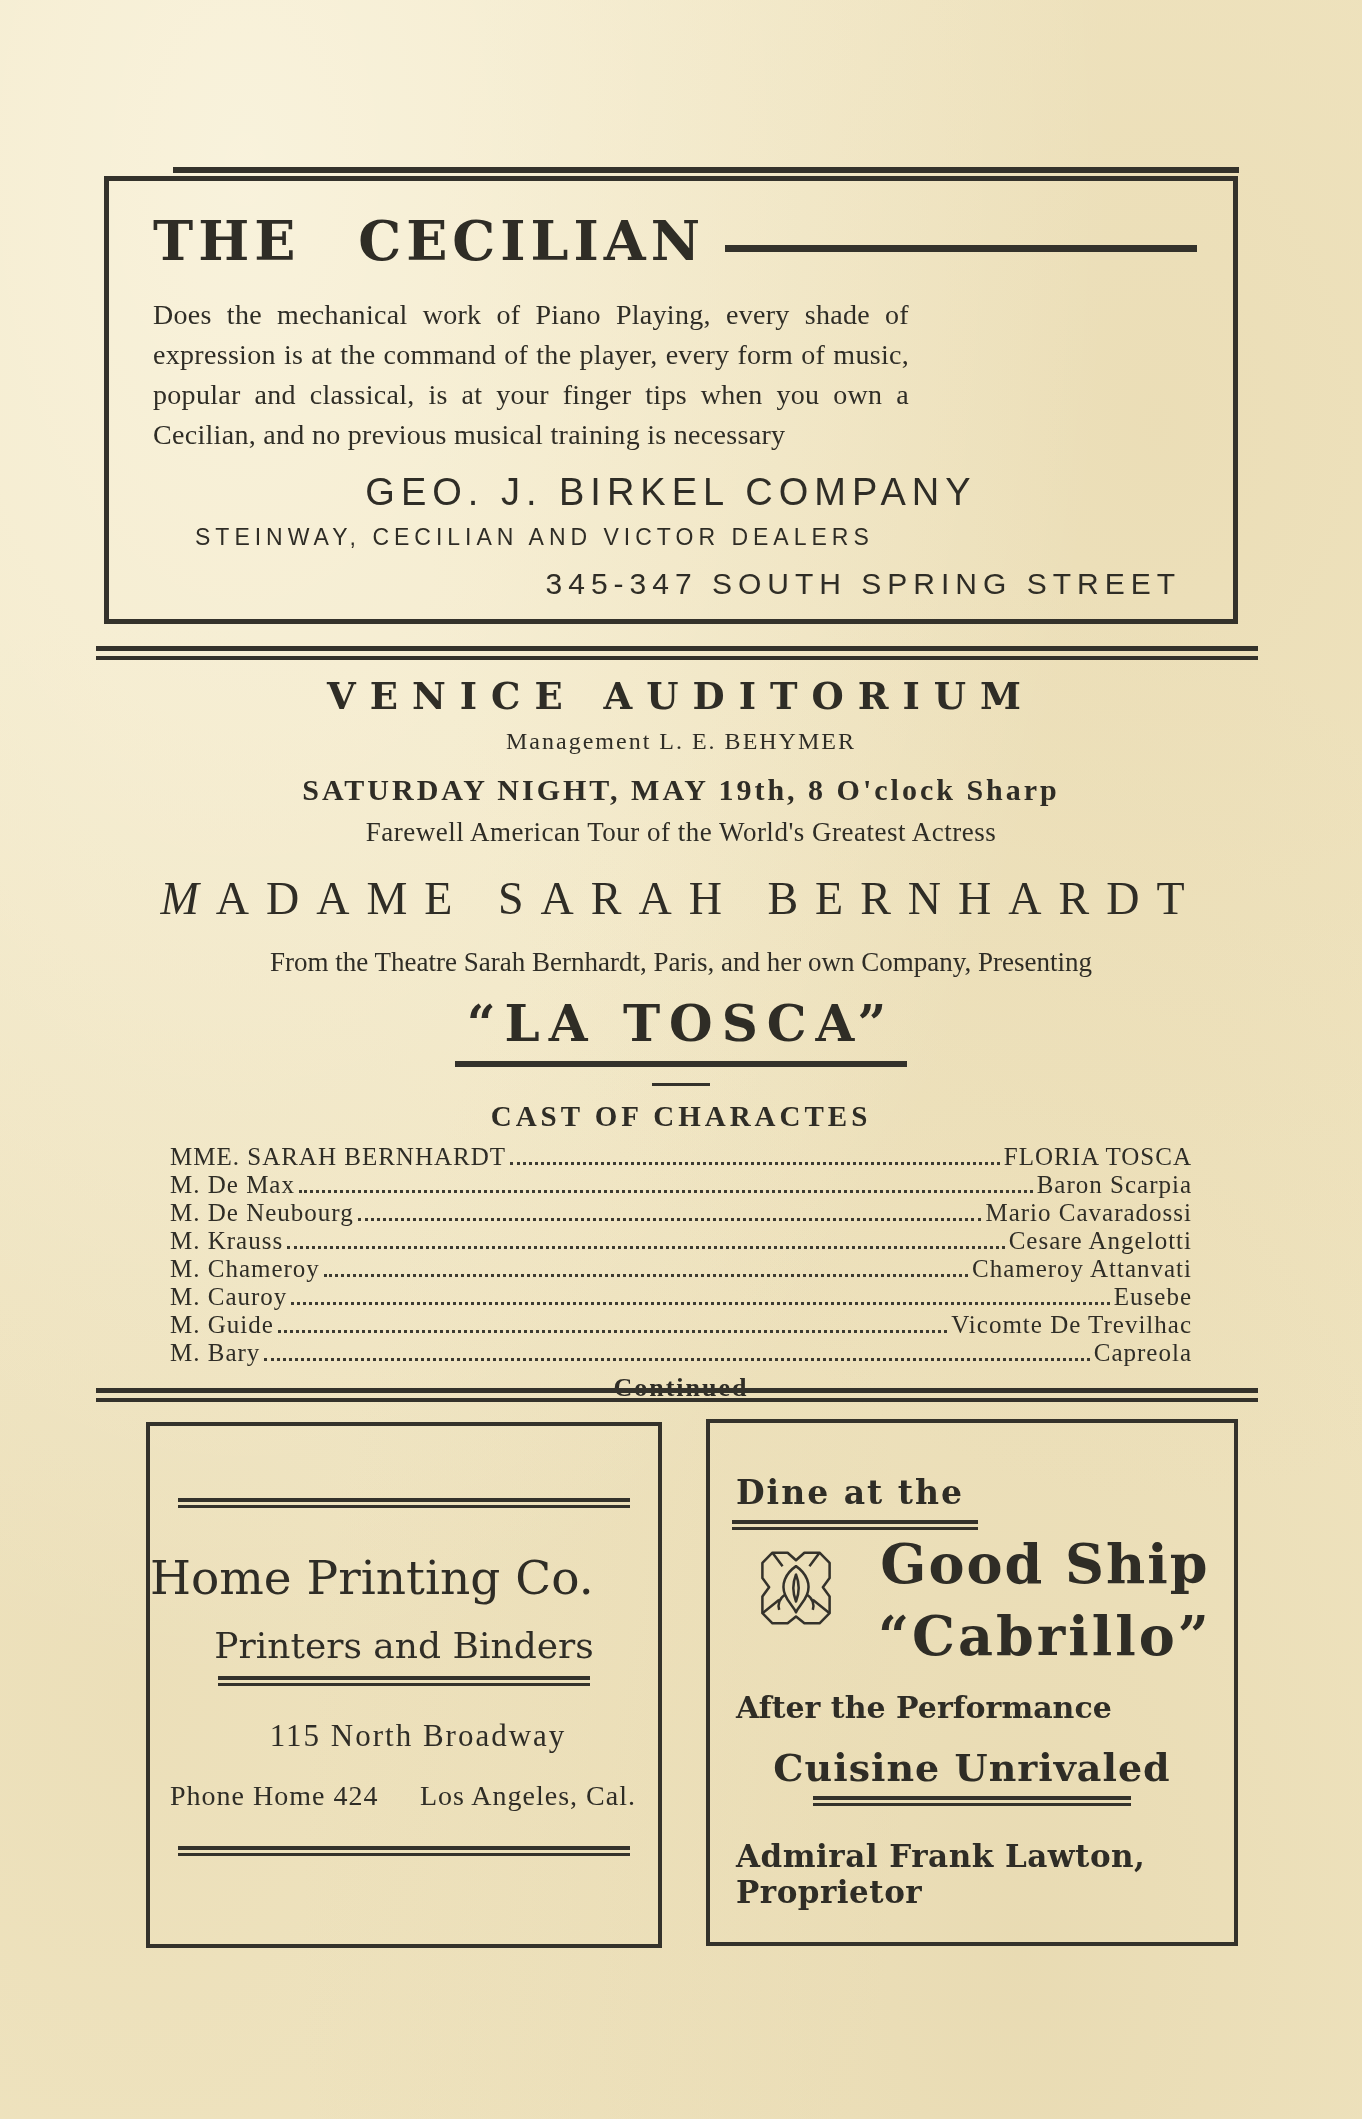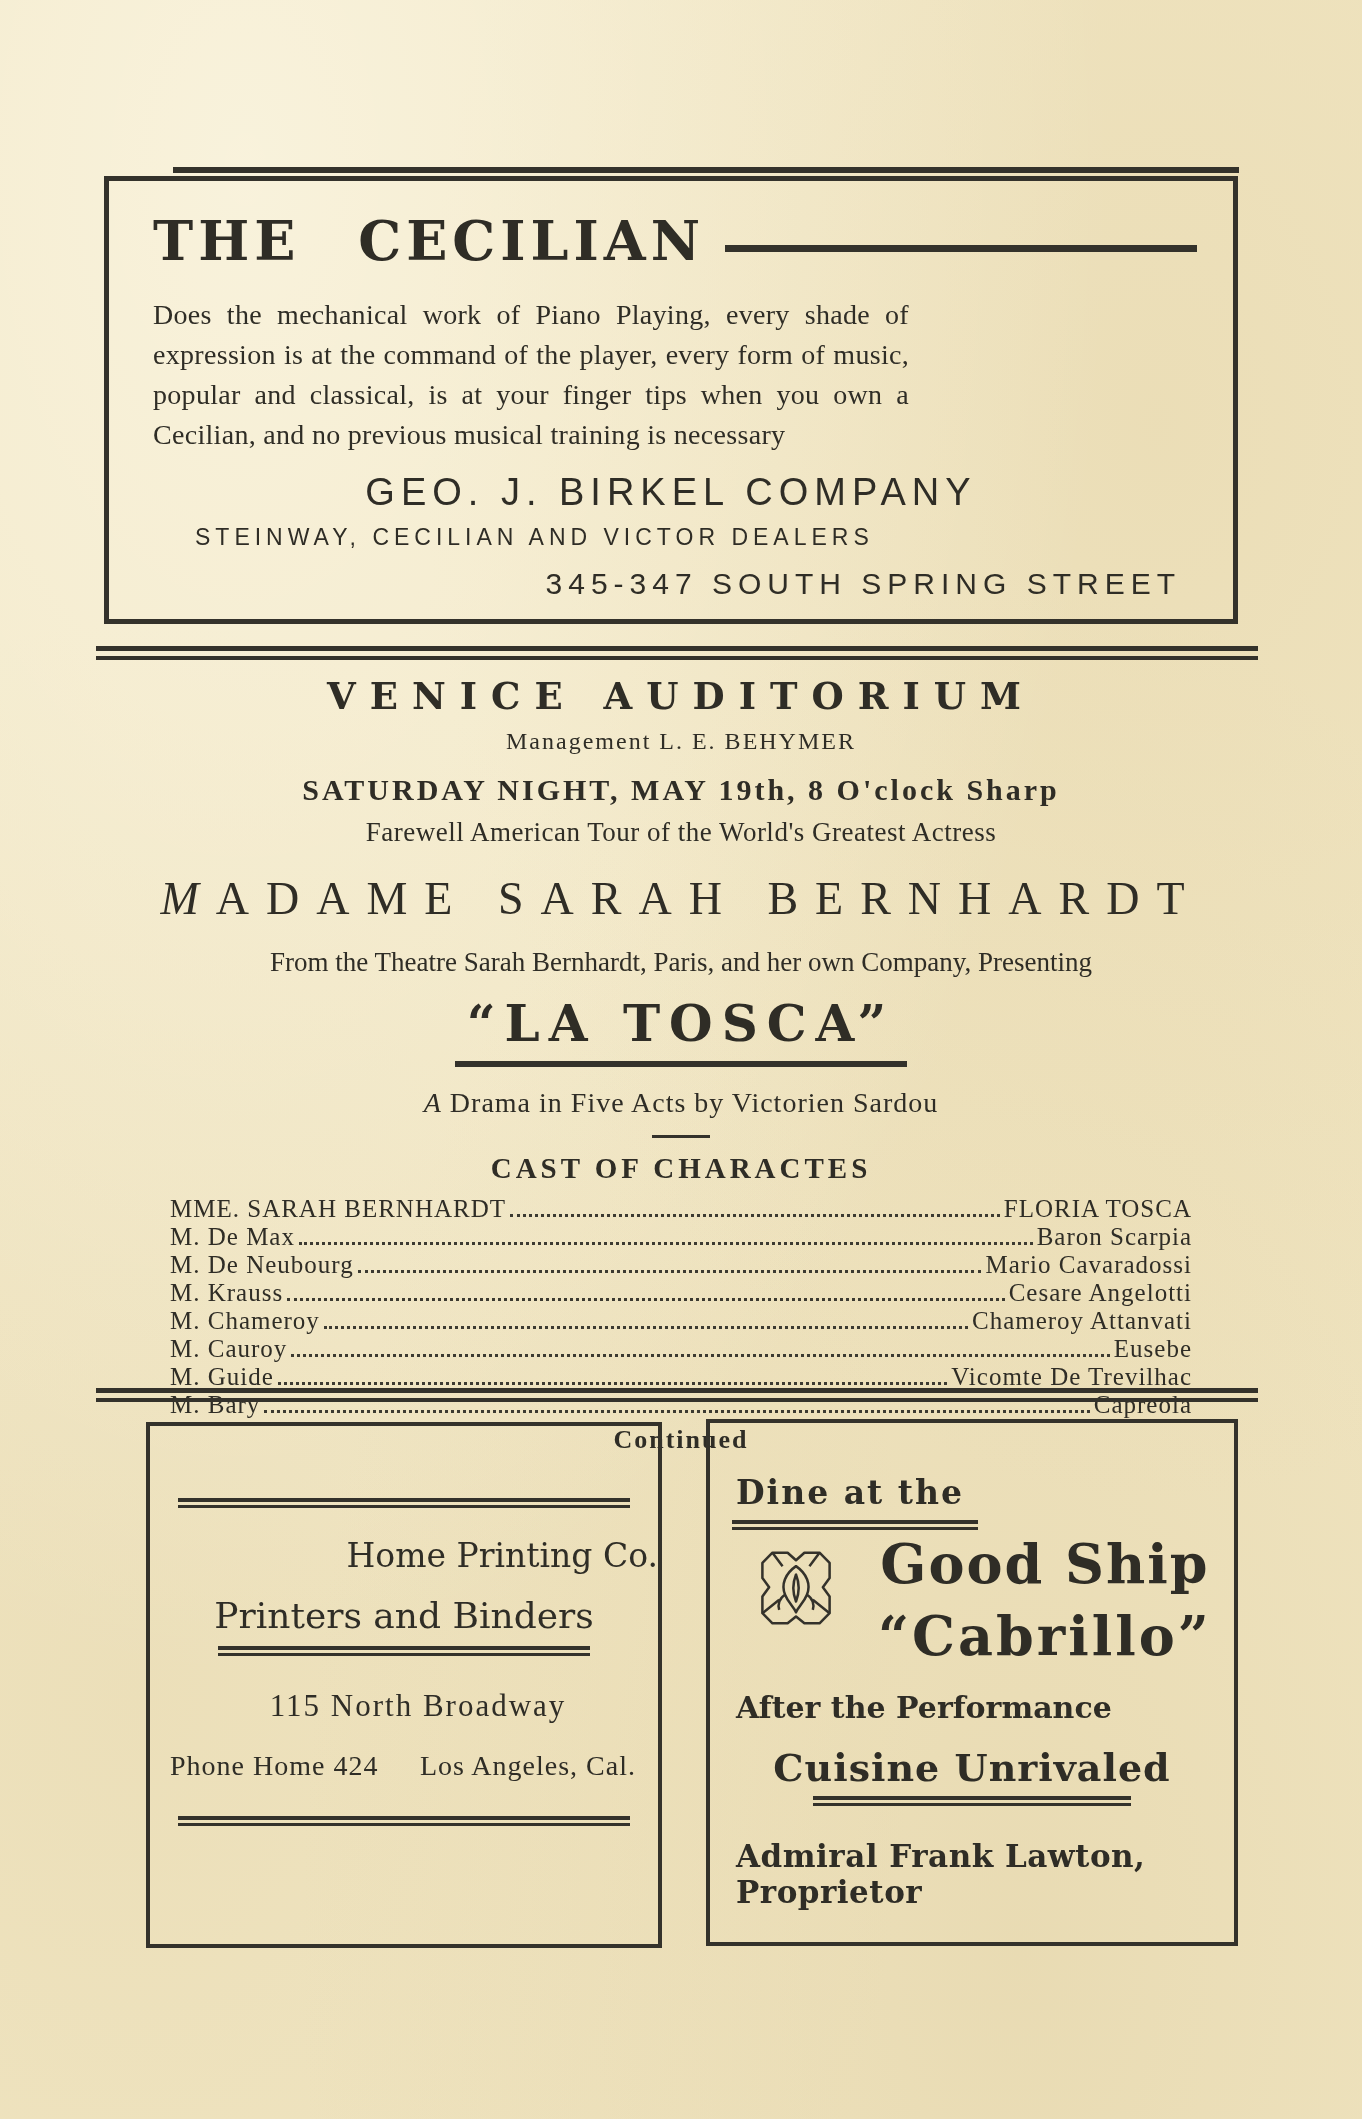--- a/index.html
+++ b/index.html
@@ -76,21 +76,21 @@
   .dots { flex:1; border-bottom:3px dotted #3c3a31; margin:0 4px 6px; }
   .continued { margin-top:6px; font-weight:700; font-size:26px; letter-spacing:2px; }
 
   
   #left-ad {
     position:absolute; left:146px; top:1422px; width:516px; height:526px;
     border:4px solid #34322b; box-sizing:border-box;
   }
   .thin-double { height:10px; box-sizing:border-box; border-top:4px solid #34322b; border-bottom:3px solid #34322b; }
   .lad-rule-top { width:452px; margin:72px auto 0; }
-  .lad-name { margin-top:28px; text-align:right; font-family:"DejaVu Serif", serif; font-size:33px; }
+  .lad-name { margin-top:42px; text-align:left; font-family:"DejaVu Serif", serif; font-size:47px; }
   .lad-tag  { margin-top:20px; text-align:center; font-family:"DejaVu Serif", serif; font-size:36px; }
   .lad-tag-u { width:372px; margin:10px auto 0; }
   .lad-addr { margin-top:32px; text-align:center; font-size:31px; letter-spacing:2px;padding-left:28px; }
   .lad-row  { display:flex; justify-content:space-between; margin:26px 22px 0 20px; font-size:28px; letter-spacing:1px; }
   .lad-rule-bot { width:452px; margin:34px auto 0; }
 
   
   #right-ad {
     position:absolute; left:706px; top:1419px; width:532px; height:527px;
     border:4px solid #34322b; box-sizing:border-box;
@@ -128,21 +128,20 @@
 <div id="program">
   <div class="venue">VENICE AUDITORIUM</div>
   <div class="mgmt">Management L. E. BEHYMER</div>
   <div class="date">SATURDAY NIGHT, MAY 19th, 8 O'clock Sharp</div>
   <div class="farewell">Farewell American Tour of the World's Greatest Actress</div>
   <div class="star">MADAME SARAH BERNHARDT</div>
   <div class="presenting">From the Theatre Sarah Bernhardt, Paris, and her own Company, Presenting</div>
   <div class="tosca">
     <span class="u">“LA TOSCA”</span>
   </div>
-  <div class="drama">A Drama in Five Acts by Victorien Sardou</div>
   <div class="minirule ink"></div>
   <div class="cast-head">CAST OF CHARACTES</div>
 
   <div class="cast">
     <div class="cast-row">
       <span>MME. SARAH BERNHARDT</span>
         <span class="dots"></span>
         <span>FLORIA TOSCA</span>
     </div>
     <div class="cast-row">

